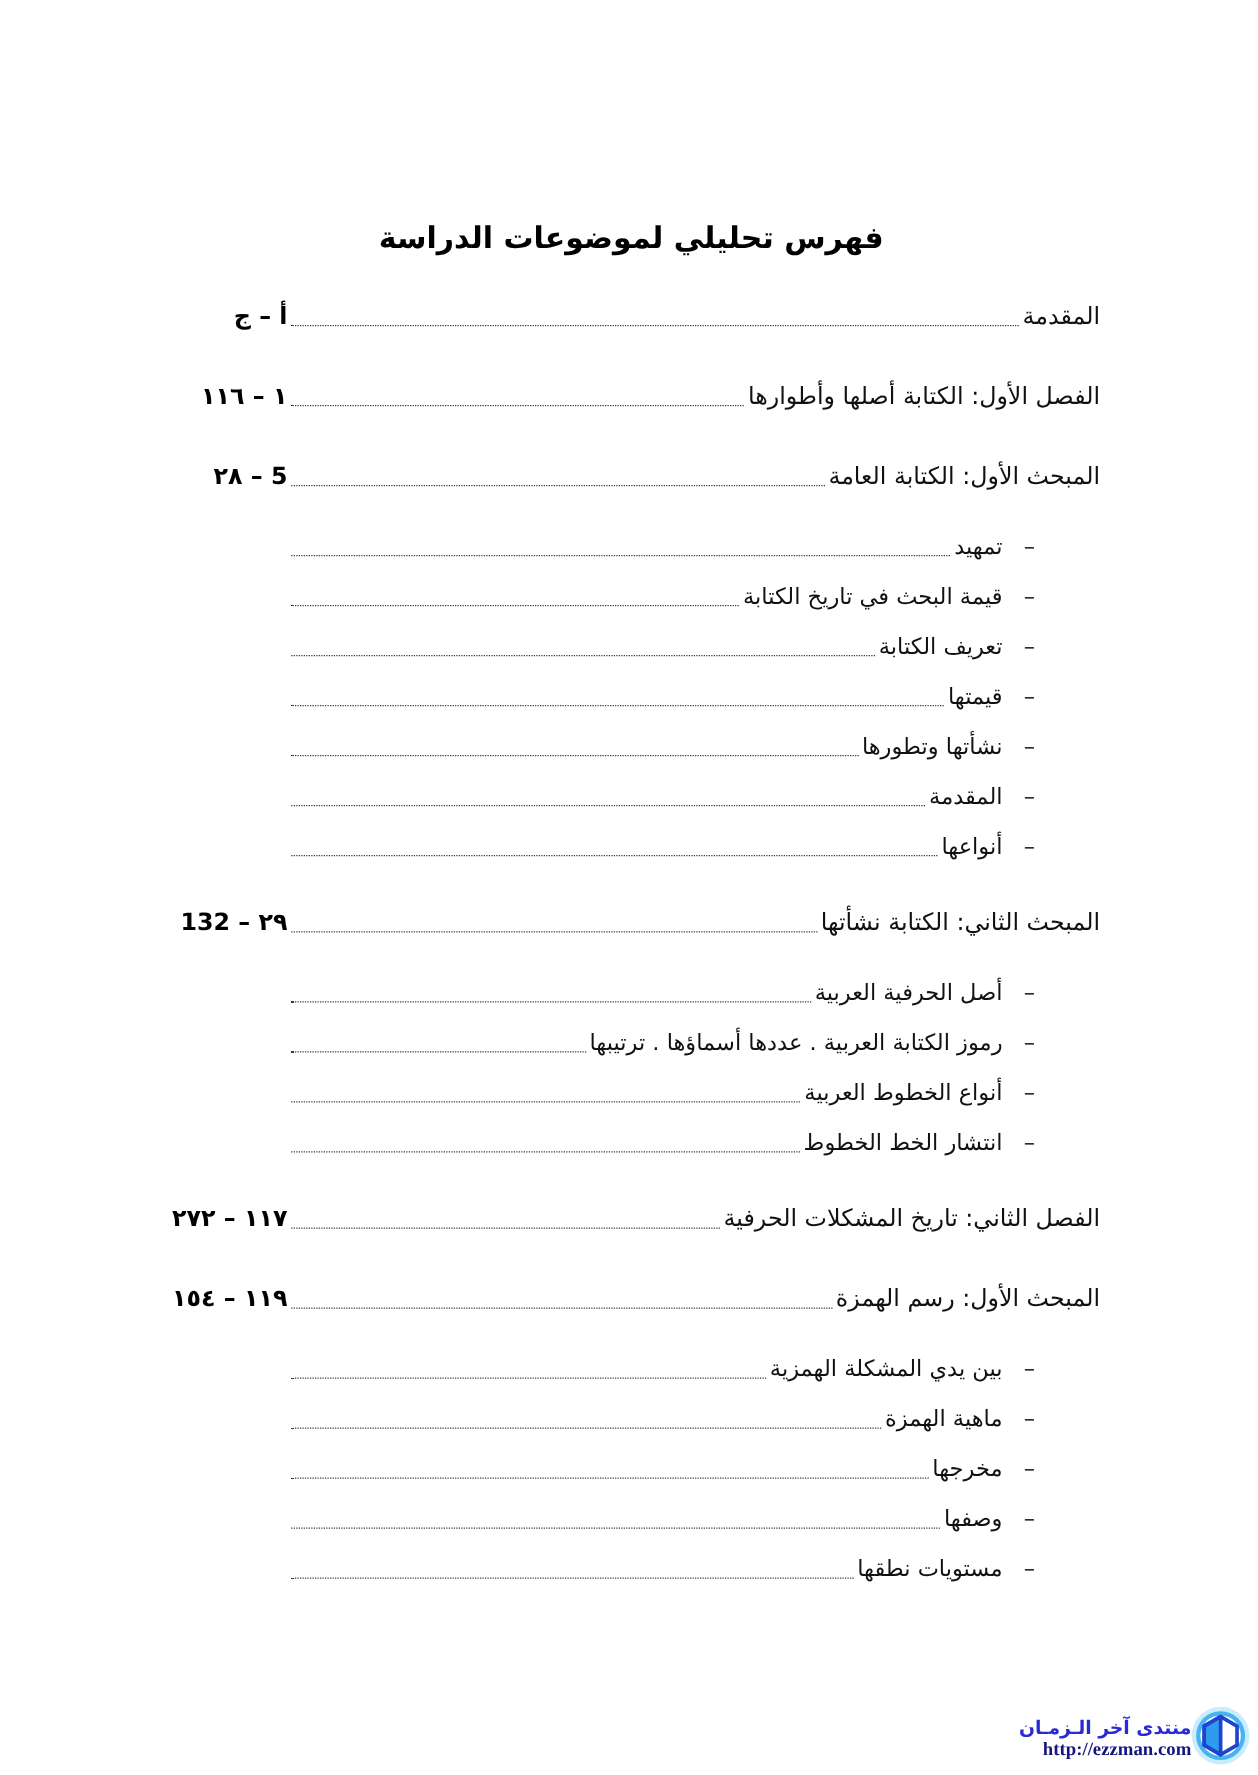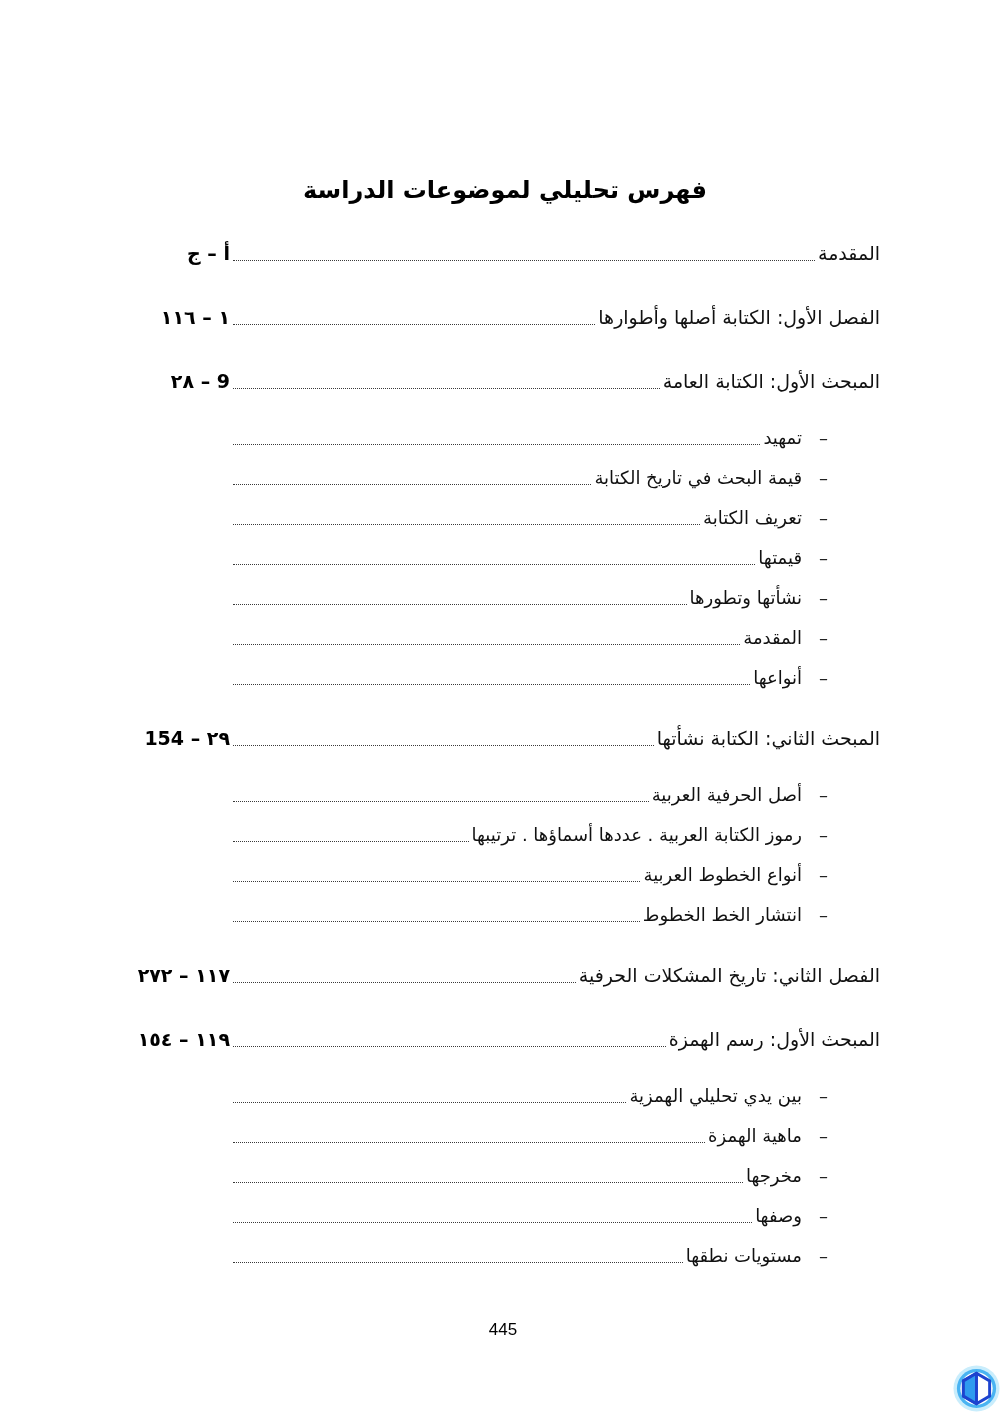--- a/index.html
+++ b/index.html
@@ -64,21 +64,21 @@
           <span class="pages">أ – ج</span>
         </div>
         <div class="toc-row header">
           <span class="label">الفصل الأول: الكتابة أصلها وأطوارها</span>
           <span class="dots"></span>
           <span class="pages">١ – ١١٦</span>
         </div>
         <div class="toc-row header">
           <span class="label">المبحث الأول: الكتابة العامة</span>
           <span class="dots"></span>
-          <span class="pages">9 – ٢٨</span>
+          <span class="pages">5 – ٢٨</span>
         </div>
         <div class="toc-row item">
           <span class="dash">–</span>
           <span class="label">تمهيد</span>
           <span class="dots"></span>
           <span class="pages"></span>
         </div>
         <div class="toc-row item">
           <span class="dash">–</span>
           <span class="label">قيمة البحث في تاريخ الكتابة</span>
@@ -111,21 +111,21 @@
         </div>
         <div class="toc-row item">
           <span class="dash">–</span>
           <span class="label">أنواعها</span>
           <span class="dots"></span>
           <span class="pages"></span>
         </div>
         <div class="toc-row header">
           <span class="label">المبحث الثاني: الكتابة نشأتها</span>
           <span class="dots"></span>
-          <span class="pages">٢٩ – 154</span>
+          <span class="pages">٢٩ – 132</span>
         </div>
         <div class="toc-row item">
           <span class="dash">–</span>
           <span class="label">أصل الحرفية العربية</span>
           <span class="dots"></span>
           <span class="pages"></span>
         </div>
         <div class="toc-row item">
           <span class="dash">–</span>
           <span class="label">رموز الكتابة العربية . عددها أسماؤها . ترتيبها</span>
@@ -149,21 +149,21 @@
           <span class="dots"></span>
           <span class="pages">١١٧ – ٢٧٢</span>
         </div>
         <div class="toc-row header">
           <span class="label">المبحث الأول: رسم الهمزة</span>
           <span class="dots"></span>
           <span class="pages">١١٩ – ١٥٤</span>
         </div>
         <div class="toc-row item">
           <span class="dash">–</span>
-          <span class="label">بين يدي تحليلي الهمزية</span>
+          <span class="label">بين يدي المشكلة الهمزية</span>
           <span class="dots"></span>
           <span class="pages"></span>
         </div>
         <div class="toc-row item">
           <span class="dash">–</span>
           <span class="label">ماهية الهمزة</span>
           <span class="dots"></span>
           <span class="pages"></span>
         </div>
         <div class="toc-row item">
@@ -180,23 +180,26 @@
         </div>
         <div class="toc-row item">
           <span class="dash">–</span>
           <span class="label">مستويات نطقها</span>
           <span class="dots"></span>
           <span class="pages"></span>
         </div>
       </div>
   </div>
 
-  <div class="page-number">445</div>
 
   <div class="watermark">
+    <div class="wm-text">
+      <div class="wm-name">منتدى آخر الـزمـان</div>
+      <span class="wm-url">http://ezzman.com</span>
+    </div>
     <span class="wm-logo">
       <svg viewBox="0 0 48 48" aria-hidden="true">
         <circle cx="24" cy="24" r="23.5" fill="#c9edfc"></circle>
         <circle cx="24" cy="24" r="20" fill="#49b3f2"></circle>
         <circle cx="24" cy="24" r="16.5" fill="#ffffff"></circle>
         <polygon points="24,8.5 37.4,16.2 37.4,31.8 24,39.5 10.6,31.8 10.6,16.2" fill="#ffffff" stroke="#1d43cf" stroke-width="3" stroke-linejoin="round"></polygon>
         <polygon points="24,8.5 24,39.5 10.6,31.8 10.6,16.2" fill="#2f9bef" stroke="#1d43cf" stroke-width="3" stroke-linejoin="round"></polygon>
       </svg>
     </span>
   </div>

